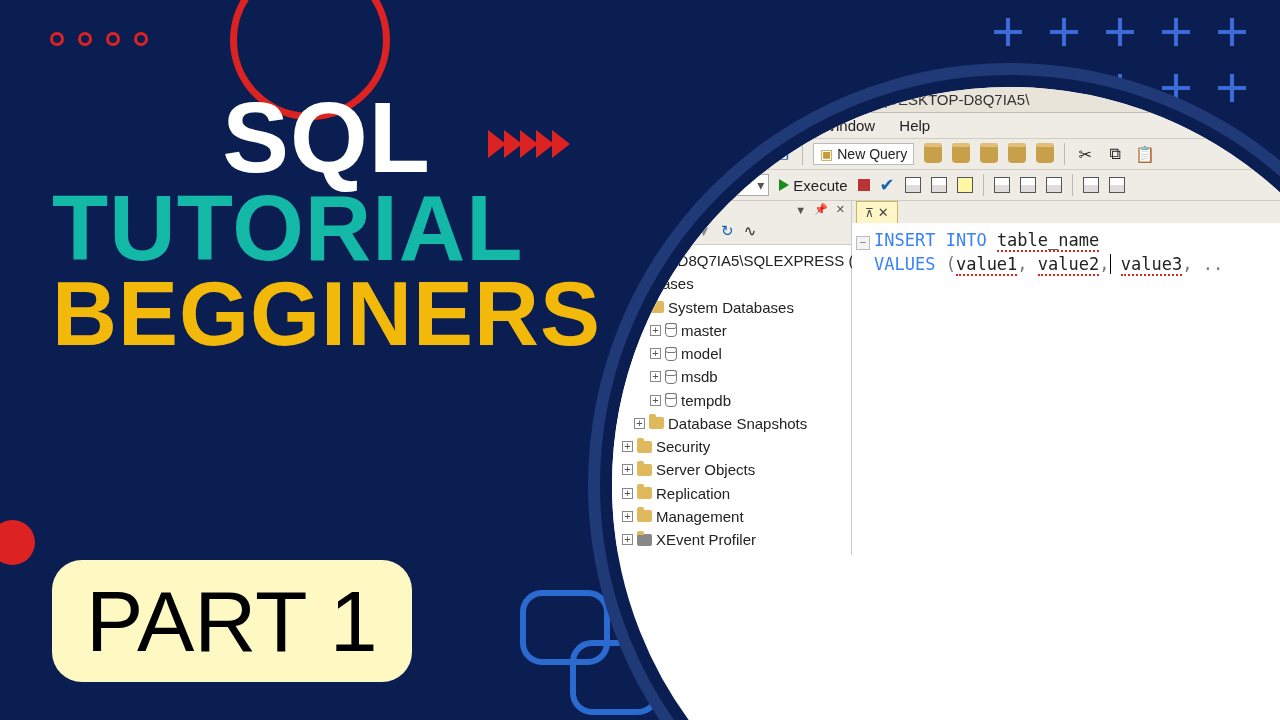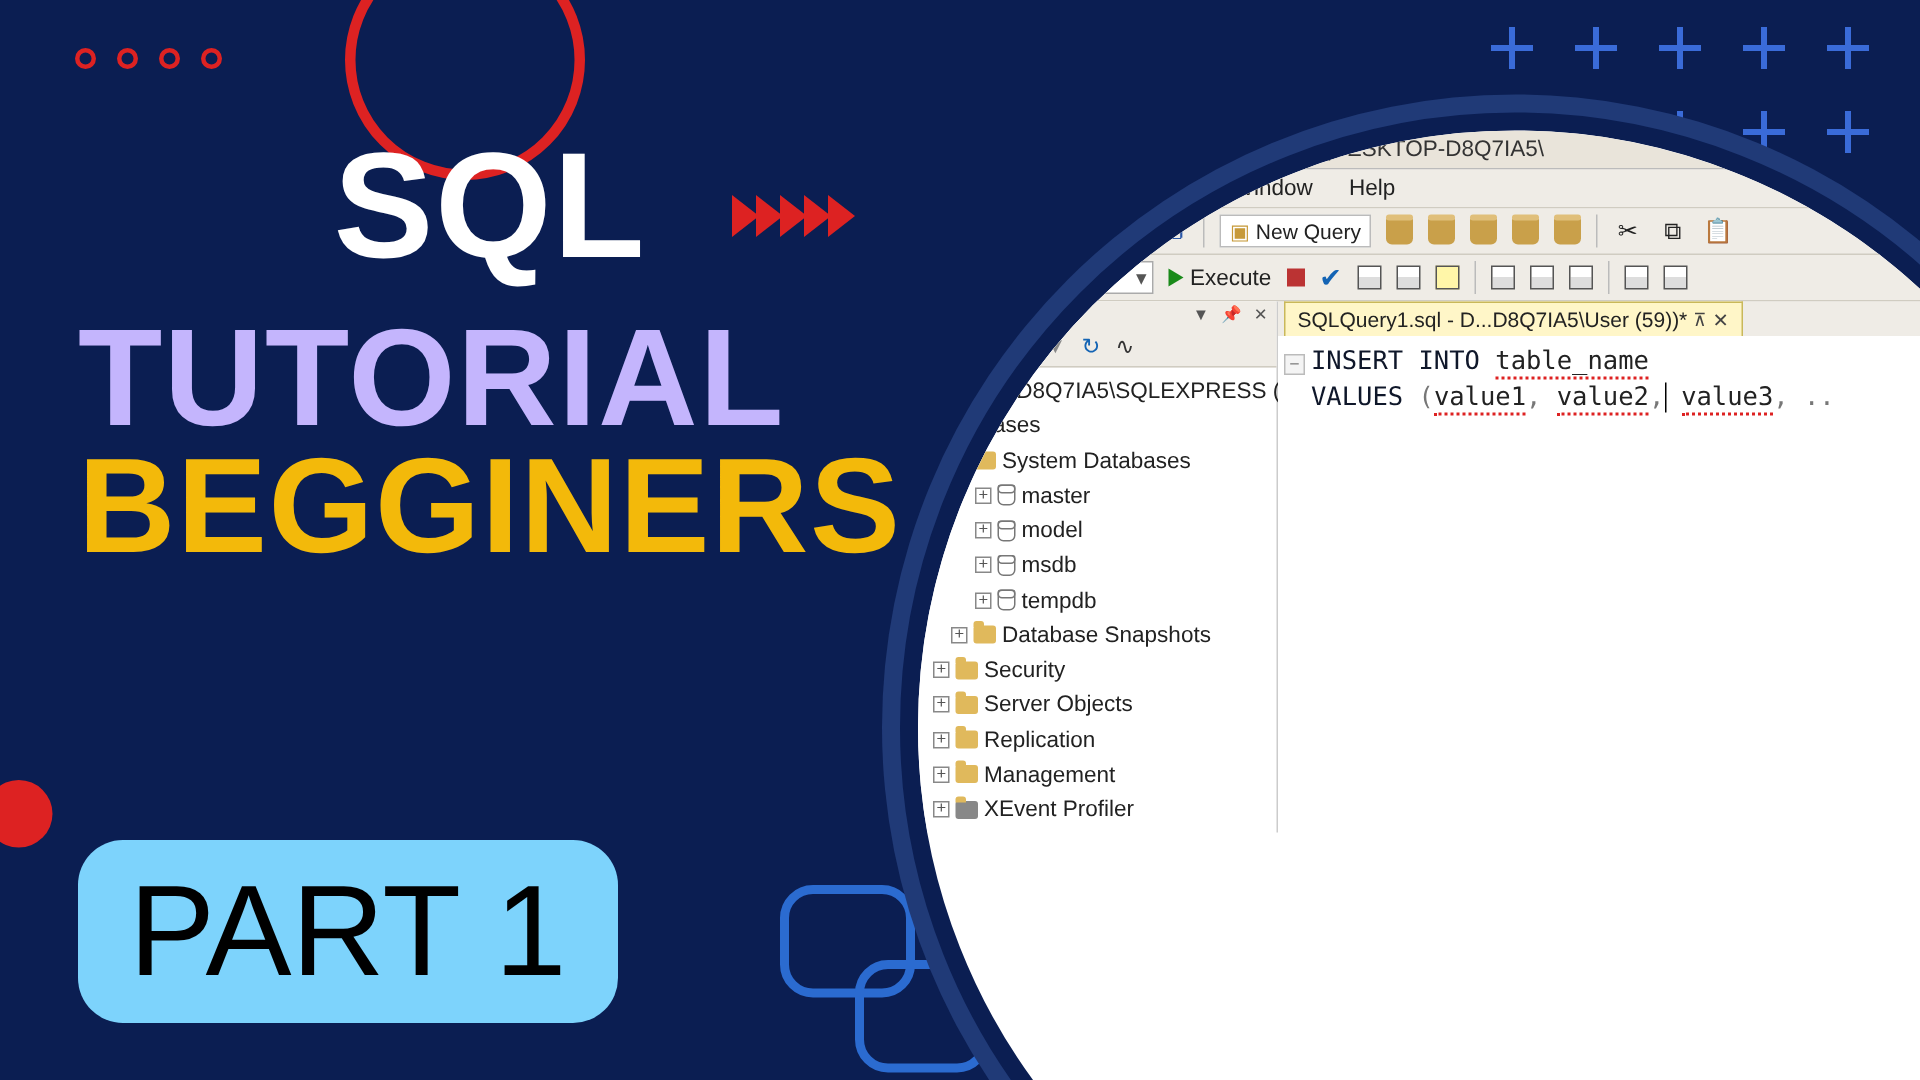--- a/index.html
+++ b/index.html
@@ -27,26 +27,26 @@
   
   .red-dot { position: absolute; left: -10px; top: 520px; width: 45px; height: 45px; background: #d22; border-radius: 50%; }
 
   
   .rr1 { position: absolute; left: 520px; top: 590px; width: 90px; height: 75px; border: 6px solid #2b6bd0; border-radius: 22px; }
   .rr2 { position: absolute; left: 570px; top: 640px; width: 90px; height: 75px; border: 6px solid #2b6bd0; border-radius: 22px; }
 
   
   .headline { position: absolute; left: 52px; top: 90px; font-family: Impact, "Arial Black", sans-serif; font-weight: 900; letter-spacing: 1px; line-height: 0.95; }
   .headline .l1 { color: #fff; font-size: 100px; text-align: center; }
-  .headline .l2 { color: #c4b5fd; font-size: 92px; margin-top: 24px; }
+  .headline .l2 { color: #14b8a6; font-size: 92px; }
   .headline .l3 { color: #f3b90a; font-size: 100px; }
   .headline .l4 { color: #f3b90a; font-size: 90px; }
 
   
-  .part-tag { position: absolute; left: 52px; top: 560px; background: #7dd3fc; border-radius: 30px; padding: 18px 34px; font-family: Impact, "Arial Black", sans-serif; font-size: 86px; color: #000; line-height: 1; }
+  .part-tag { position: absolute; left: 52px; top: 560px; background: #fef9c3; border-radius: 30px; padding: 18px 34px; font-family: Impact, "Arial Black", sans-serif; font-size: 86px; color: #000; line-height: 1; }
 
   
   .ssms-circle {
     position: absolute;
     top: 75px; left: 600px;
     width: 820px; height: 820px;
     border-radius: 50%;
     border: 12px solid #0b1e52;
     box-shadow: 0 0 0 12px #203a77;
     overflow: hidden;
@@ -91,21 +91,21 @@
   .ind1 { padding-left: 12px; } .ind2 { padding-left: 28px; }
 
   
   .editor { flex: 1; }
   .tab-row { background: #efece6; padding: 0 4px; }
   .tab { display: inline-flex; align-items: center; gap: 4px; background: #fff6c8; border: 1px solid #c9b85a; border-bottom: none; padding: 3px 8px; font-size: 14px; }
   .tab .pin { color: #444; font-size: 12px; }
   .tab .close { color: #444; font-size: 13px; }
   .code { background: #fff; padding: 6px 4px 40px 4px; font-family: Consolas, monospace; font-size: 17px; line-height: 1.4; }
   .gutter { display: inline-block; width: 14px; text-align: center; color: #888; border: 1px solid #bbb; font-size: 11px; line-height: 12px; margin-right: 4px; background: #f4f4f4; }
-  .kw { color: #0f172a; }
+  .kw { color: #3b82f6; }
   .err { border-bottom: 2px dotted #d22; }
   .caret { border-left: 1px solid #000; }
 </style>
 </head>
 <body>
 
 <div class="deco-circles">
     <span></span>
     <span></span>
     <span></span>
@@ -276,21 +276,20 @@
               <span class="pm">+</span>
               <span class="folder" style="background:#888"></span>
               <span>XEvent Profiler</span>
             </div>
         </div>
       </div>
 
       <div class="editor">
         <div class="tab-row">
           <span class="tab">
-            <span>SQLQuery1.sql - D...D8Q7IA5\User (59))*</span>
             <span class="pin">⊼</span>
             <span class="close">✕</span>
           </span>
         </div>
         <div class="code">
           <div><span class="gutter">−</span><span class="kw">INSERT</span> <span class="kw">INTO</span> <span class="err">table_name</span></div>
           <div style="padding-left:18px;"><span class="kw">VALUES</span> <span style="color:#777">(</span><span class="err">value1</span><span style="color:#777">, </span><span class="err">value2</span><span style="color:#777">,</span><span class="caret"></span> <span class="err">value3</span><span style="color:#777">, ..</span></div>
         </div>
       </div>
     </div>

